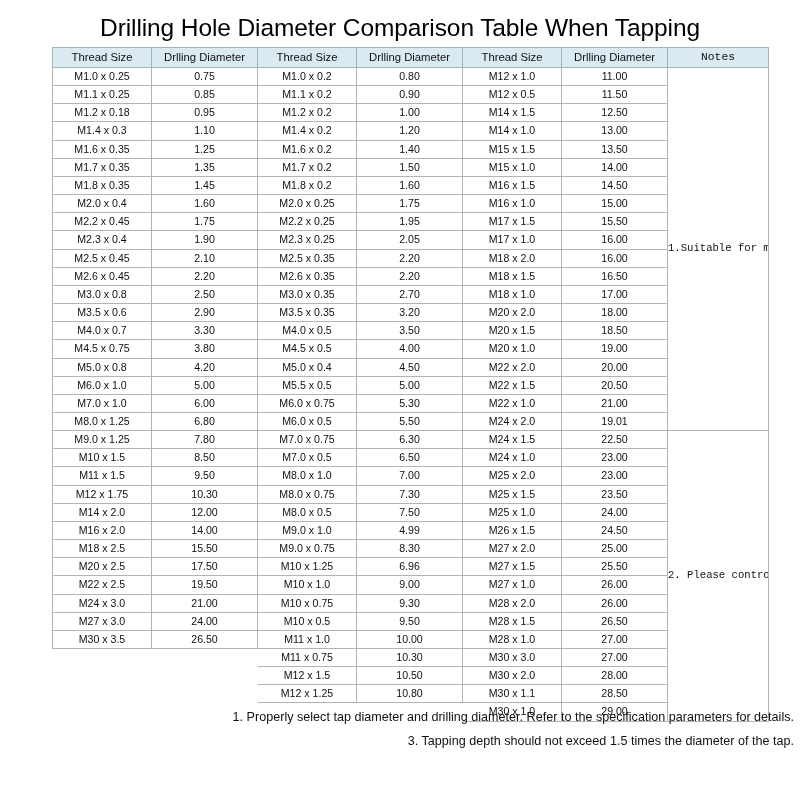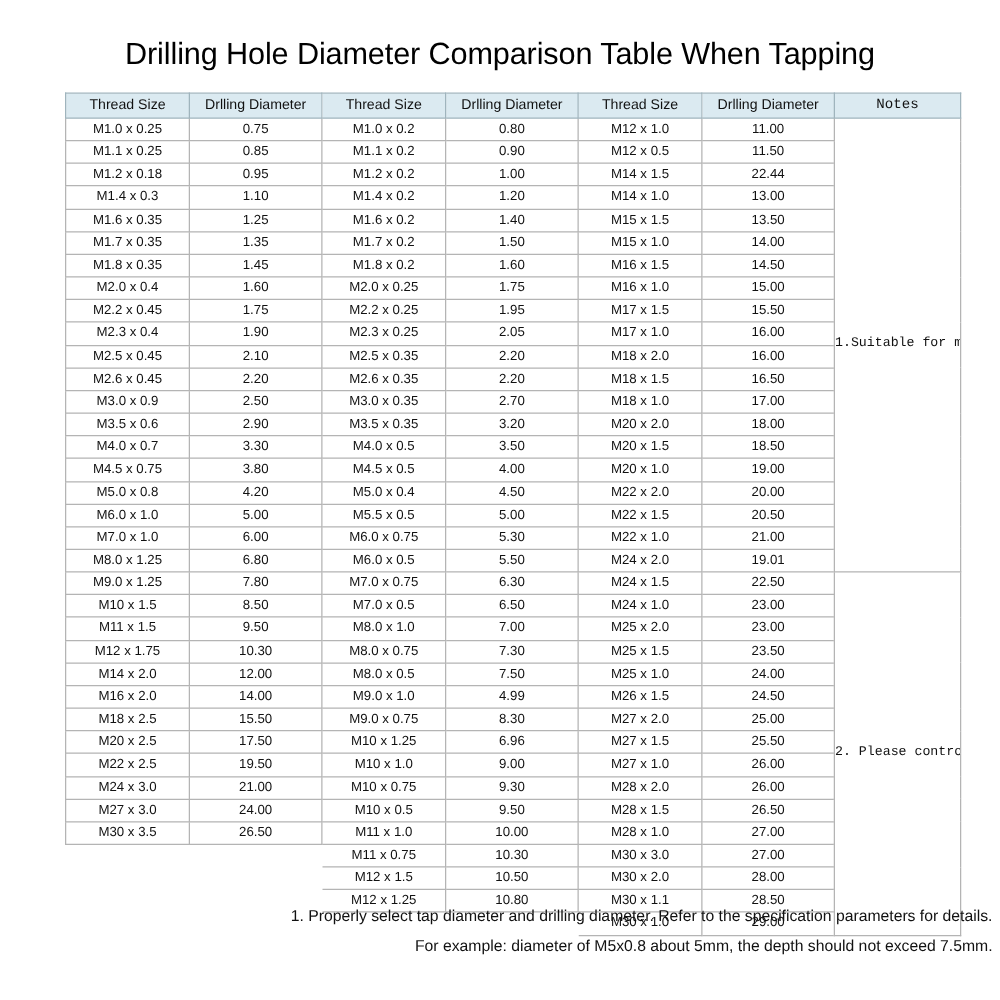--- a/index.html
+++ b/index.html
@@ -18,30 +18,30 @@
     position: relative;
     width: 800px;
     height: 800px;
   }
   .title {
     text-align: center;
     font-size: 24.5px;
     font-weight: normal;
     letter-spacing: -0.1px;
     color: #000000;
-    margin: 16px;
+    margin: 0;
     padding-top: 11px;
     height: 34px;
     line-height: 34px;
     white-space: nowrap;
   }
   .table-wrap {
     position: absolute;
     left: 52px;
-    top: 58px;
+    top: 47px;
     width: 703px;
   }
   table.main {
     border-collapse: collapse;
     table-layout: fixed;
     width: 703px;
     border: 1px solid #9a9a9a;
   }
   table.main td, table.main th {
     border: 1px solid #b4b4b4;
@@ -137,21 +137,21 @@
             <td class="colB">0.90</td>
             <td class="colA">M12 x 0.5</td>
             <td class="colB">11.50</td>
           </tr>
           <tr>
             <td class="colA">M1.2 x 0.18</td>
             <td class="colB">0.95</td>
             <td class="colA">M1.2 x 0.2</td>
             <td class="colB">1.00</td>
             <td class="colA">M14 x 1.5</td>
-            <td class="colB">22.44</td>
+            <td class="colB">12.50</td>
           </tr>
           <tr>
             <td class="colA">M1.4 x 0.3</td>
             <td class="colB">1.10</td>
             <td class="colA">M1.4 x 0.2</td>
             <td class="colB">1.20</td>
             <td class="colA">M14 x 1.0</td>
             <td class="colB">13.00</td>
           </tr>
           <tr>
@@ -212,21 +212,21 @@
           </tr>
           <tr>
             <td class="colA">M2.6 x 0.45</td>
             <td class="colB">2.20</td>
             <td class="colA">M2.6 x 0.35</td>
             <td class="colB">2.20</td>
             <td class="colA">M18 x 1.5</td>
             <td class="colB">16.50</td>
           </tr>
           <tr>
-            <td class="colA">M3.0 x 0.9</td>
+            <td class="colA">M3.0 x 0.8</td>
             <td class="colB">2.50</td>
             <td class="colA">M3.0 x 0.35</td>
             <td class="colB">2.70</td>
             <td class="colA">M18 x 1.0</td>
             <td class="colB">17.00</td>
           </tr>
           <tr>
             <td class="colA">M3.5 x 0.6</td>
             <td class="colB">2.90</td>
             <td class="colA">M3.5 x 0.35</td>
@@ -410,16 +410,16 @@
             <td class="colB empty empty-top"></td>
             <td class="colA">M30 x 1.0</td>
             <td class="colB">29.00</td>
           </tr>
         </tbody>
     </table>
   </div>
 
   <div class="footnotes">
     <div class="fn">1. Properly select tap diameter and drilling diameter. Refer to the specification parameters for details.</div>
-    <div class="fn indent">For example: diameter of M5x0.8 about 5mm, the depth should not exceed 7.5mm.</div>
+    <div class="fn">3. Tapping depth should not exceed 1.5 times the diameter of the tap.</div>
   </div>
 
 </div>
 
 </body></html>

